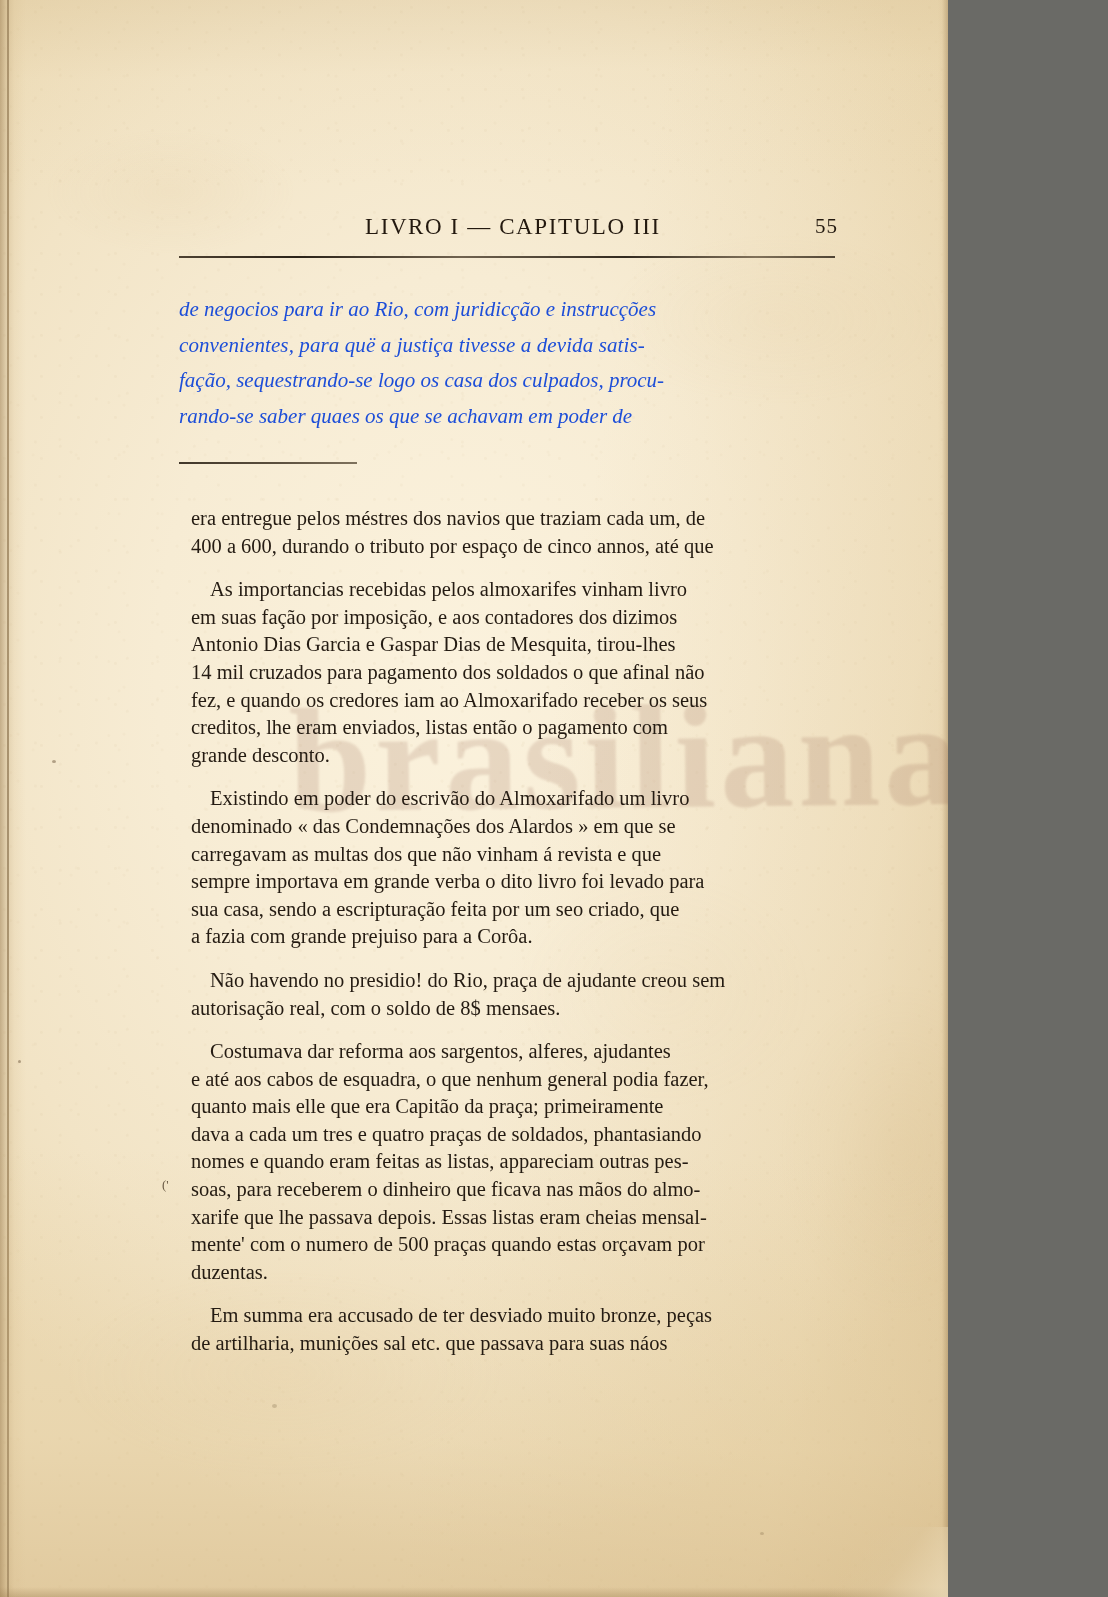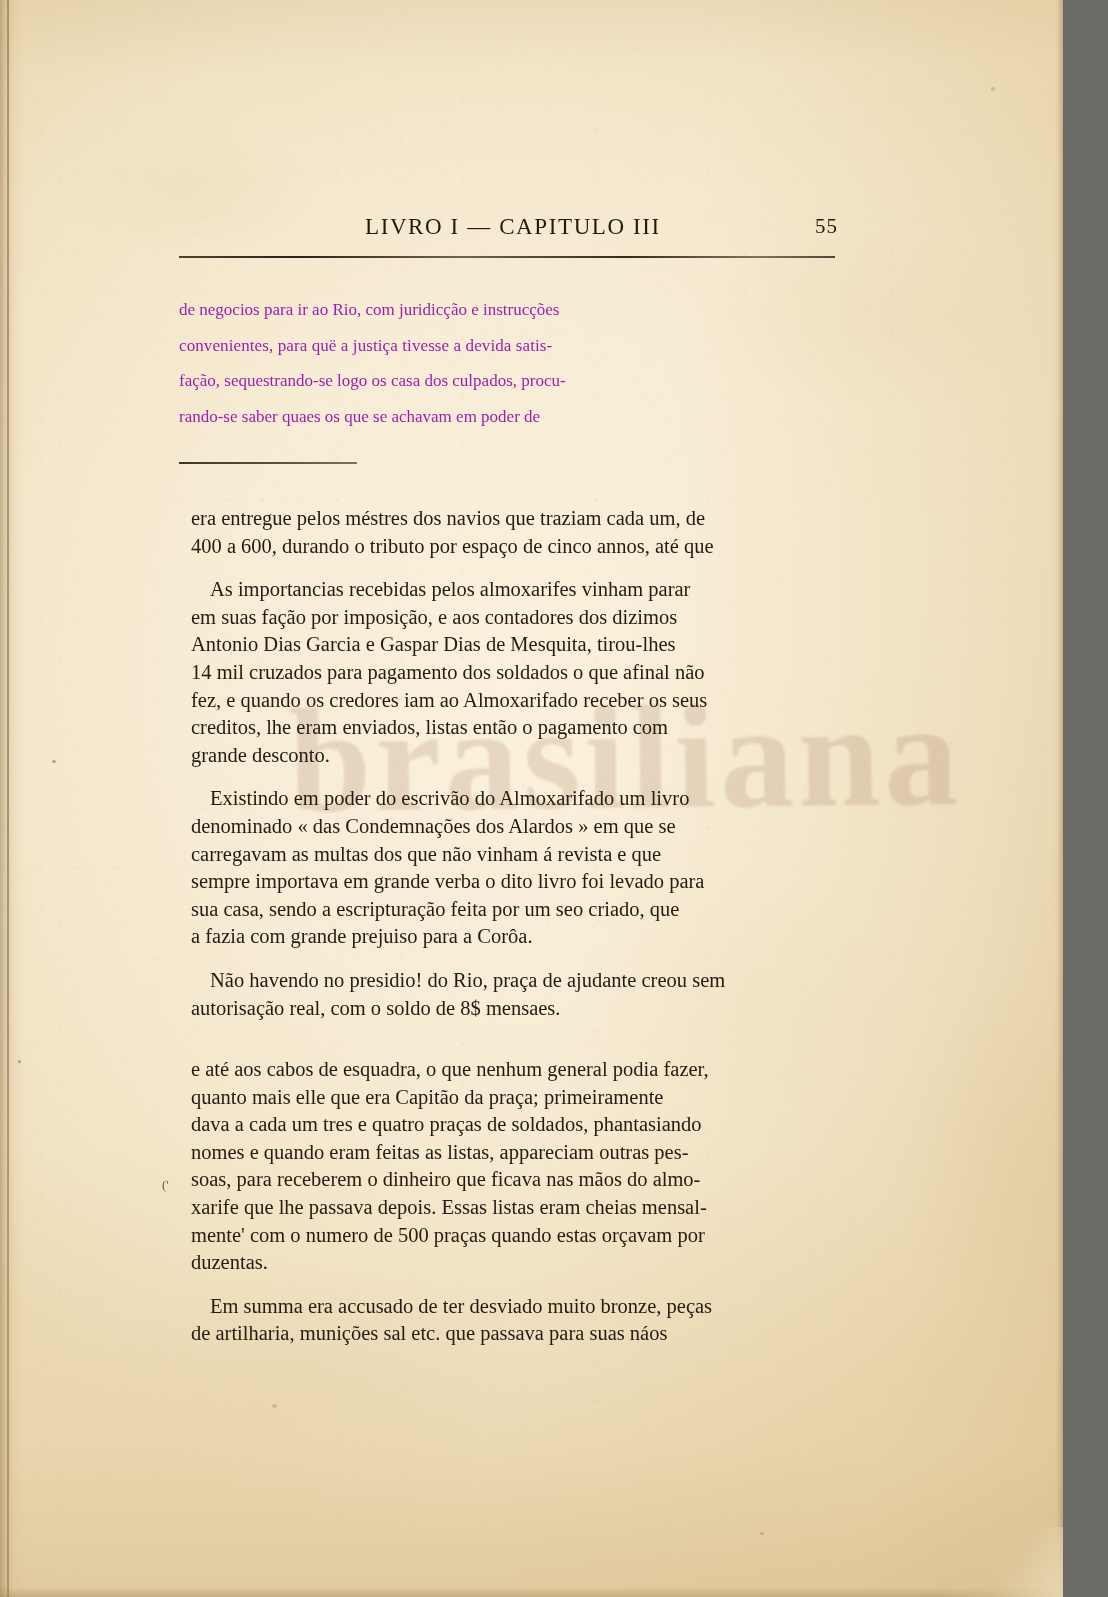--- a/index.html
+++ b/index.html
@@ -3,21 +3,21 @@
 <meta charset="utf-8">
 <style>
   html, body {
     margin: 0;
     padding: 0;
     background: #6a6a66;
   }
 
   .page {
     position: relative;
-    width: 1063px;
+    width: 948px;
     height: 1597px;
     overflow: hidden;
     background: #f6ebd2;
     font-family: "Liberation Serif", "DejaVu Serif", serif;
     color: #241c14;
   }
 
   
   .paper-base {
     position: absolute;
@@ -193,24 +193,25 @@
       rgba(40,30,18,.80) 100%);
   }
 
   .body-top {
     position: absolute;
     top: 292px;
     left: 4px;
     width: 657px;
   }
   .body-top .bline {
-    font-size: 17px;
+    font-size: 21px;
     line-height: 35.5px;
     white-space: nowrap;
-    color: #a21caf;
+    color: #1d4ed8;
+    font-style: italic;
   }
   .body-top .bline.l2 { letter-spacing: .1px; }
 
   .fn-rule {
     position: absolute;
     top: 462px;
     left: 4px;
     width: 178px;
     height: 2px;
     background: linear-gradient(90deg, rgba(40,30,18,.88) 0%, rgba(52,40,24,.80) 55%, rgba(64,50,30,.66) 100%);
@@ -295,21 +296,21 @@
     <div class="footnote">
 
       <div class="stray-mark">('</div>
 
       <p class="fn-para">
         <span class="fn-line">era entregue pelos méstres dos navios que traziam cada um, de</span><br>
         <span class="fn-line">400 a 600, durando o tributo por espaço de cinco annos, até que</span><br>
       </p>
 
       <p class="fn-para">
-        <span class="fn-line indent">As importancias  recebidas  pelos almoxarifes  vinham  parar</span><br>
+        <span class="fn-line indent">As importancias  recebidas  pelos almoxarifes  vinham  livro</span><br>
         <span class="fn-line">em suas fação por imposição,  e aos contadores dos dizimos</span><br>
         <span class="fn-line">Antonio  Dias  Garcia  e  Gaspar  Dias  de  Mesquita,  tirou-lhes</span><br>
         <span class="fn-line">14 mil cruzados para pagamento dos soldados o que afinal não</span><br>
         <span class="fn-line">fez, e quando os credores iam ao Almoxarifado receber  os  seus</span><br>
         <span class="fn-line">creditos, lhe  eram  enviados,  listas  então  o  pagamento  com</span><br>
         <span class="fn-line">grande desconto.</span>
       </p>
 
       <p class="fn-para">
         <span class="fn-line indent">Existindo  em  poder  do  escrivão  do  Almoxarifado  um  livro</span><br>
@@ -319,21 +320,21 @@
         <span class="fn-line warp-1">sua casa, sendo a escripturação feita  por  um seo criado,  que</span><br>
         <span class="fn-line warp-2">a fazia com grande prejuiso para a Corôa.</span>
       </p>
 
       <p class="fn-para">
         <span class="fn-line indent warp-2">Não havendo no presidio! do Rio, praça de ajudante creou sem</span><br>
         <span class="fn-line warp-2">autorisação real, com o soldo de 8$ mensaes.</span>
       </p>
 
       <p class="fn-para">
-        <br>
+        <span class="fn-line indent warp-3">Costumava  dar  reforma  aos  sargentos,  alferes,  ajudantes</span><br>
         <span class="fn-line warp-3">e até aos cabos de esquadra, o que nenhum general podia fazer,</span><br>
         <span class="fn-line warp-4">quanto mais elle que  era  Capitão da  praça;  primeiramente</span><br>
         <span class="fn-line warp-4">dava a cada um tres e quatro praças de soldados, phantasiando</span><br>
         <span class="fn-line warp-5">nomes e quando eram feitas as listas, appareciam outras pes-</span><br>
         <span class="fn-line warp-5">soas, para receberem o dinheiro que ficava nas mãos do almo-</span><br>
         <span class="fn-line warp-5">xarife que lhe passava depois. Essas listas eram cheias mensal-</span><br>
         <span class="fn-line warp-6">mente' com o numero de 500 praças quando estas orçavam por</span><br>
         <span class="fn-line warp-6">duzentas.</span>
       </p>
 

